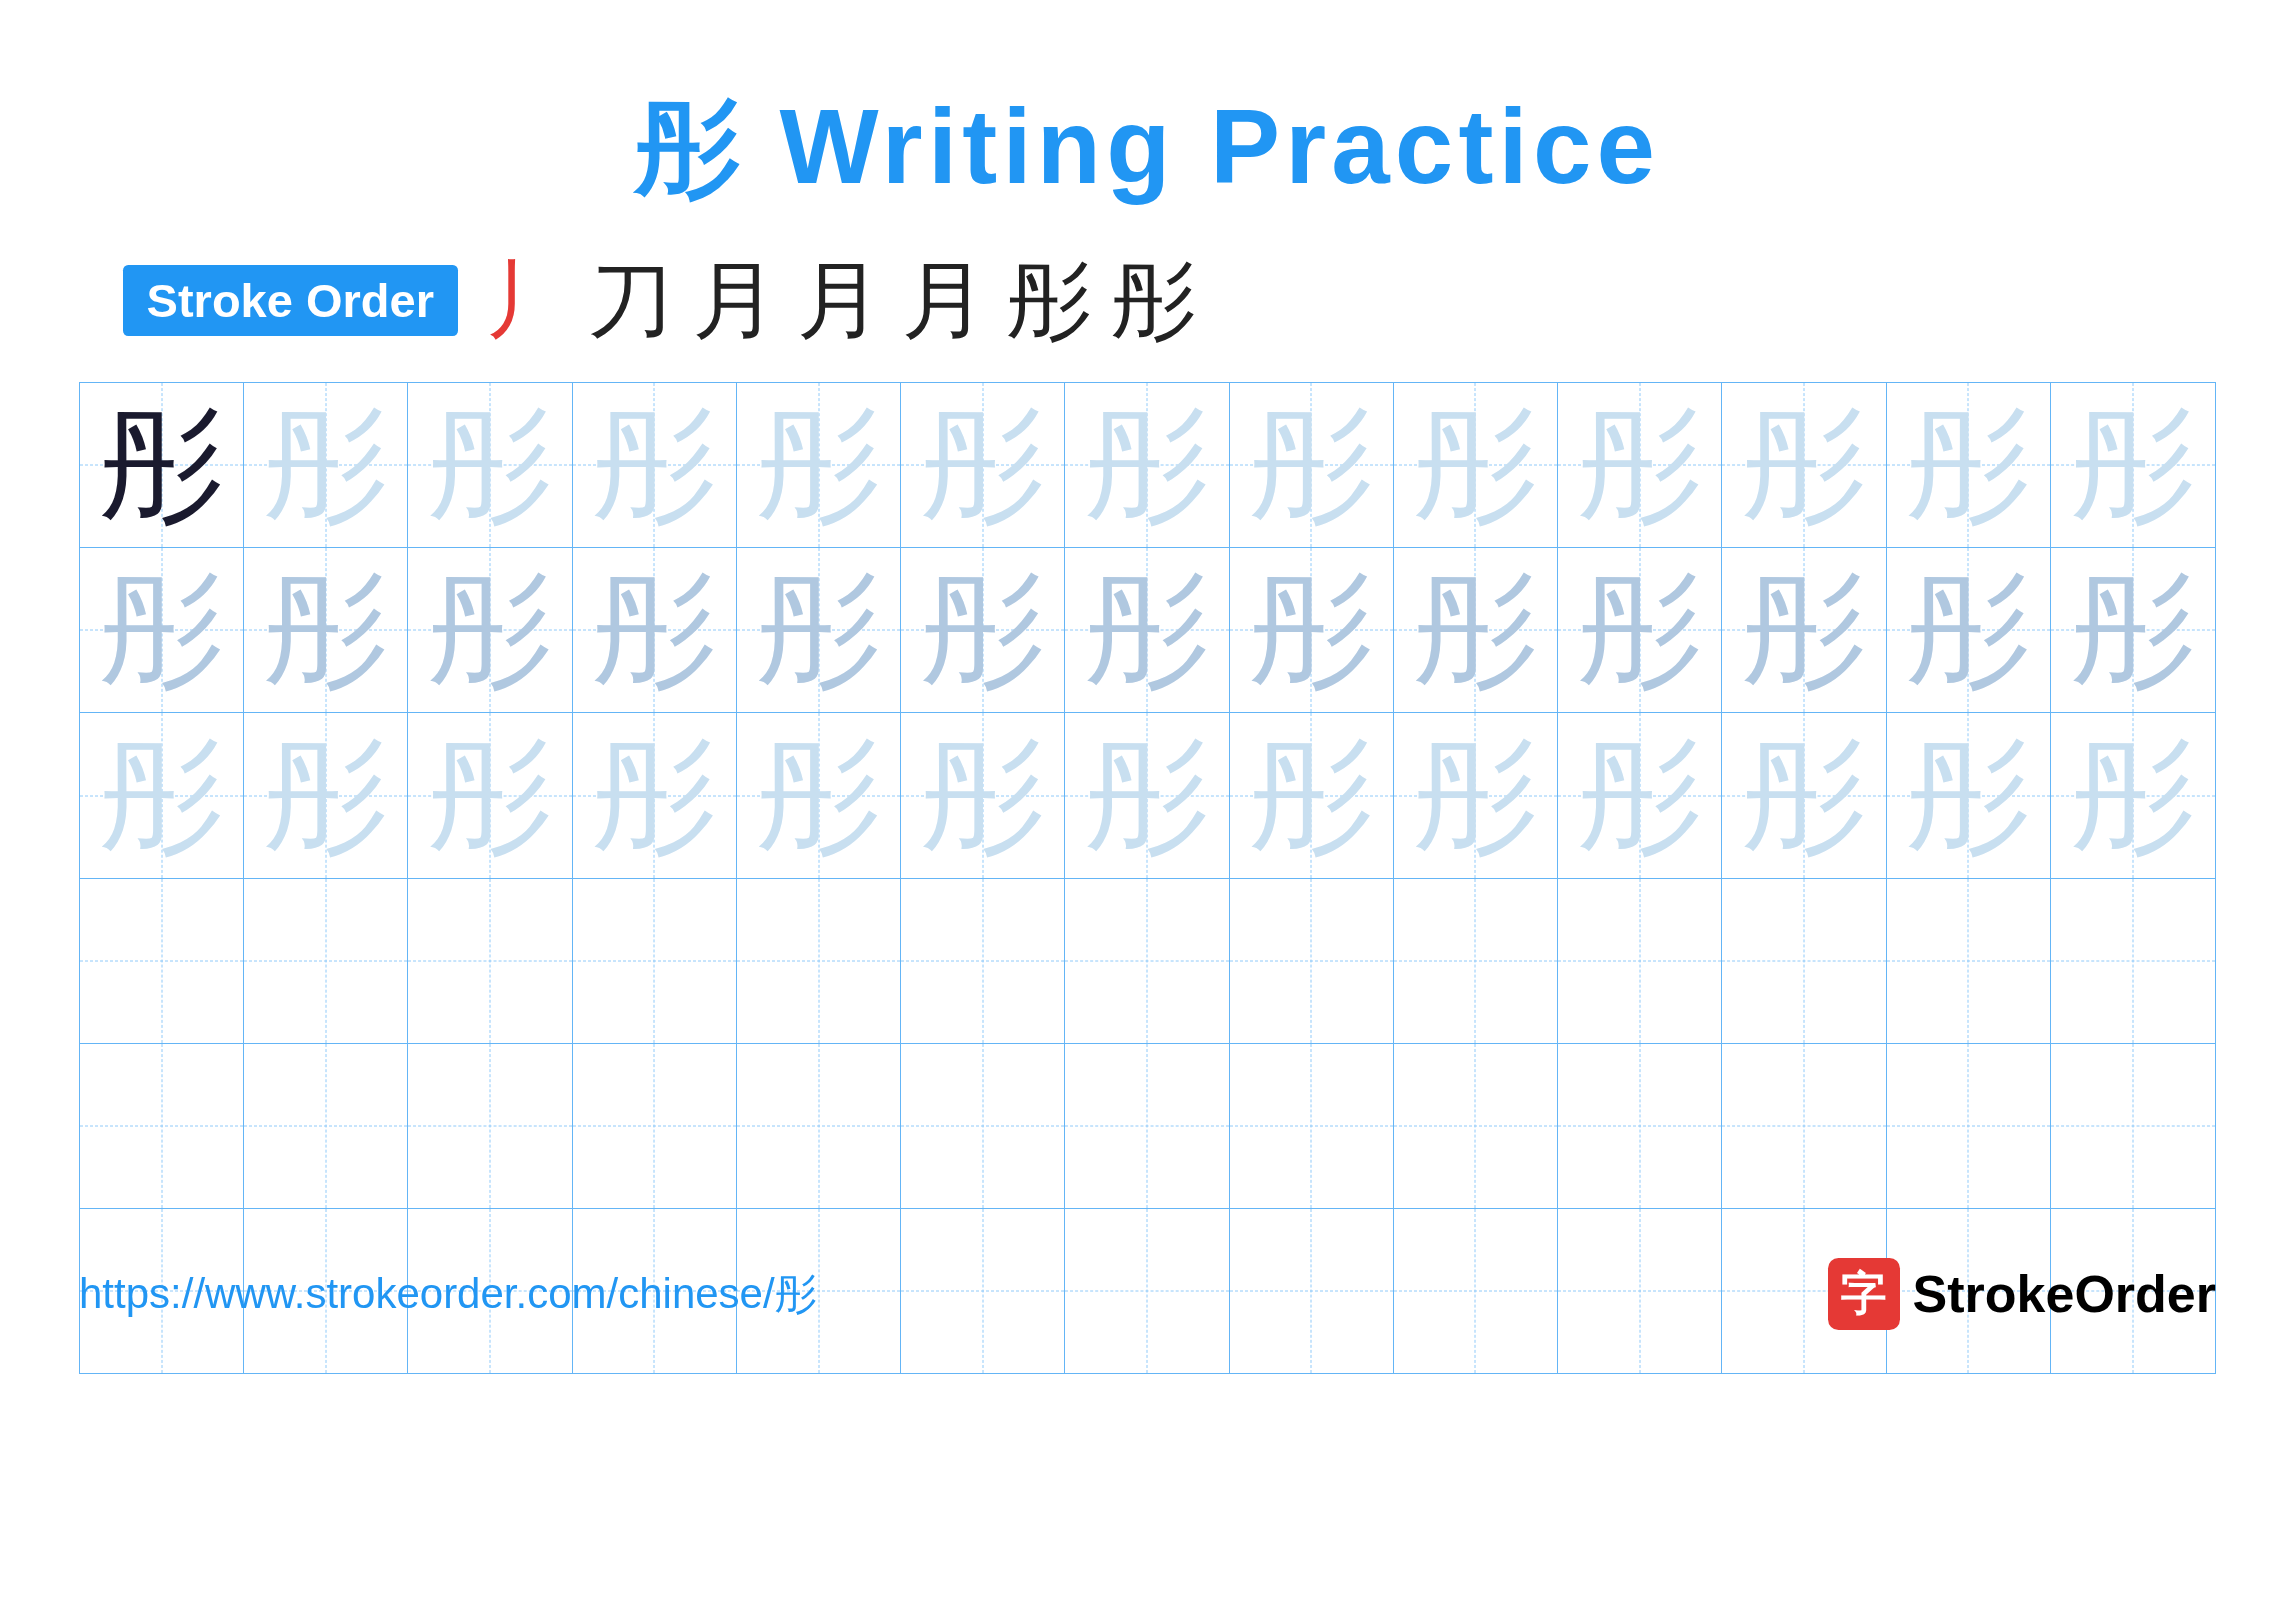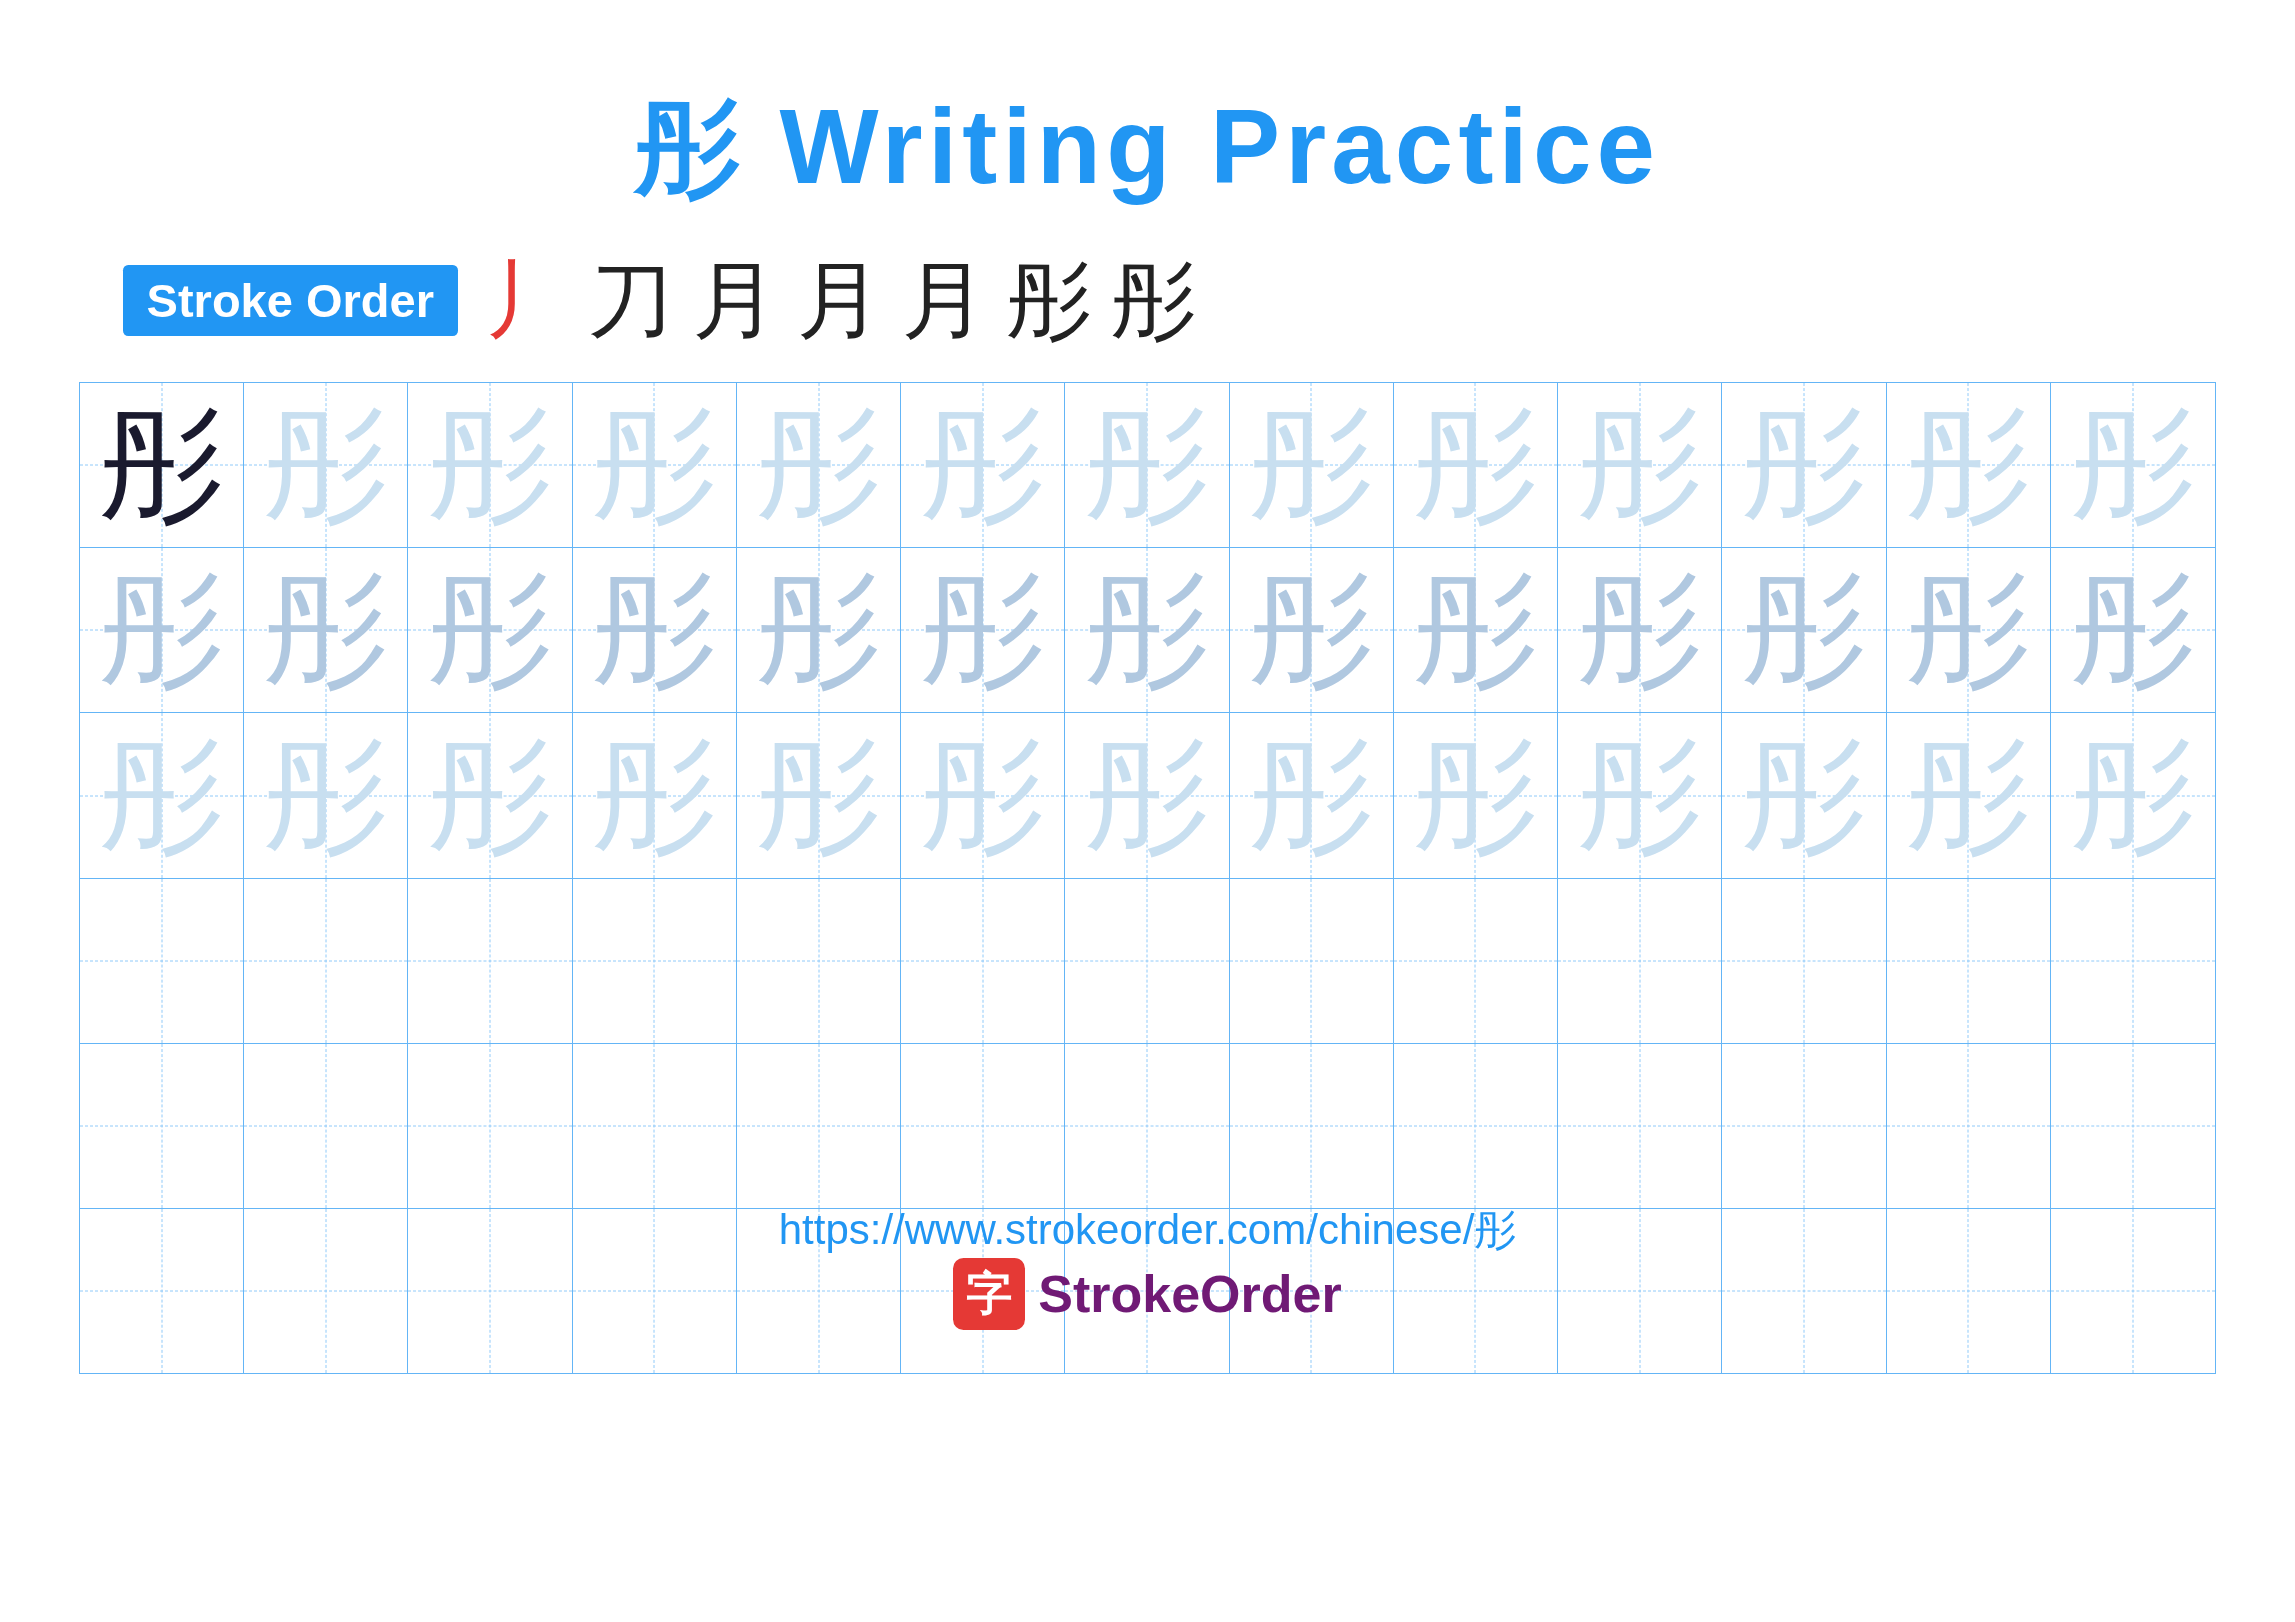--- a/index.html
+++ b/index.html
@@ -148,21 +148,20 @@
 
     
     .footer {
       position: absolute;
       bottom: 52px;
       left: 79px;
       right: 79px;
       display: flex;
       align-items: center;
       justify-content: space-between;
-      flex-direction: column;
     }
     .footer-url {
       font-size: 42px;
       color: #2196F3;
       font-family: Arial, sans-serif;
     }
     .footer-brand {
       display: flex;
       align-items: center;
       gap: 13px;
@@ -176,21 +175,21 @@
       align-items: center;
       justify-content: center;
       color: #fff;
       font-size: 46px;
       font-family: serif;
       font-weight: bold;
     }
     .brand-text {
       font-size: 52px;
       font-weight: bold;
-      color: #701a75;
+      color: #000000;
       font-family: Arial, sans-serif;
     }
   </style>
 </head>
 <body>
 
 <div class="page">
 
   <div class="title-area">
     <span class="title-text">彤 Writing Practice</span>

